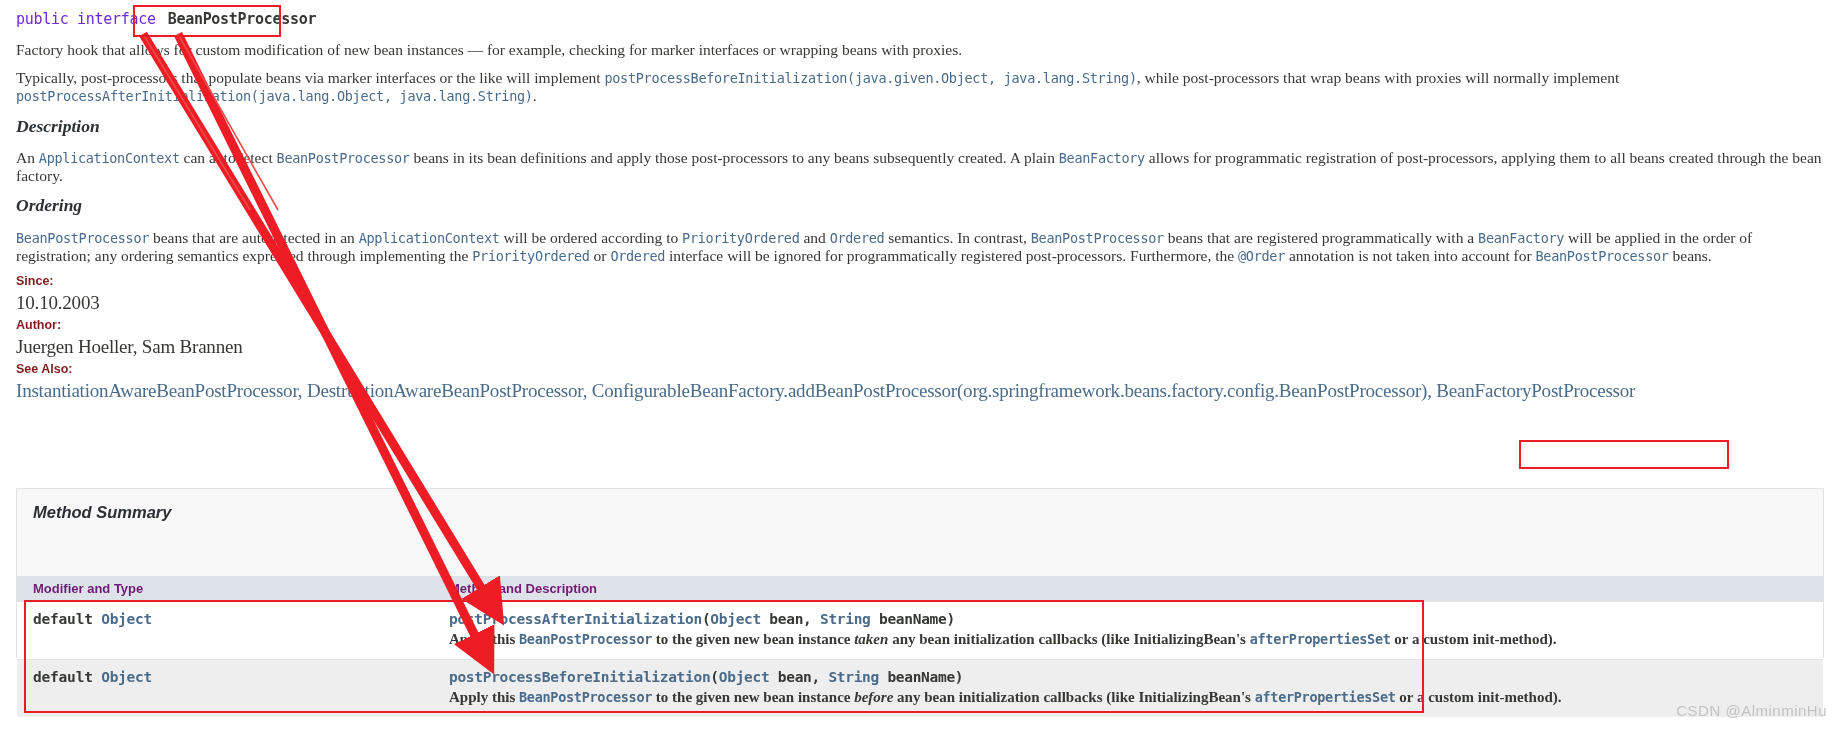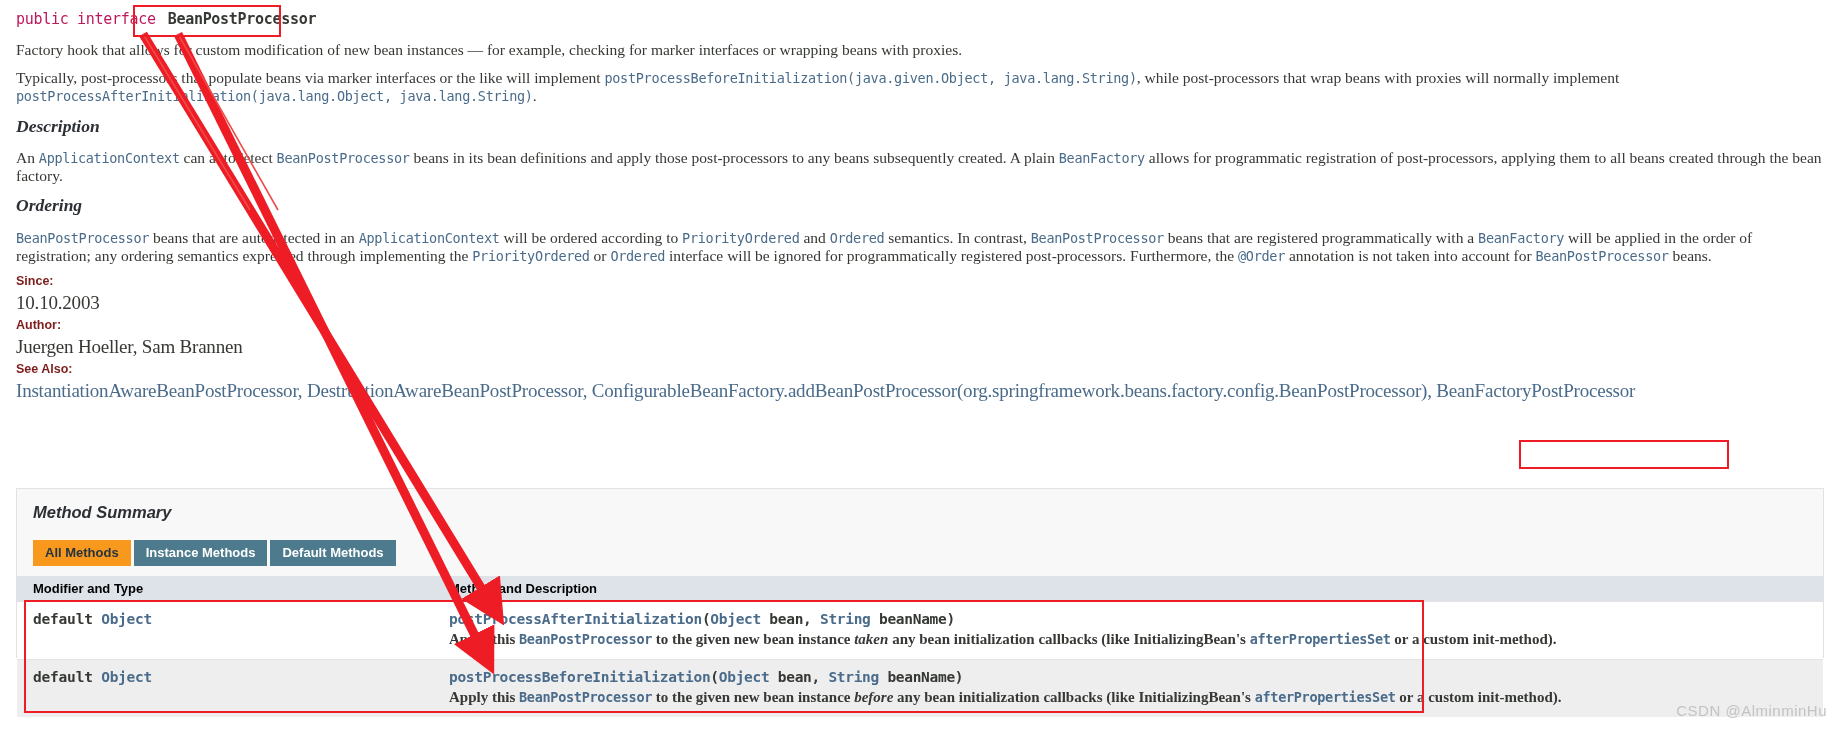--- a/index.html
+++ b/index.html
@@ -34,21 +34,21 @@
   .sig {
     position: absolute;
     left: 16px;
     top: 8px;
     font-family: "DejaVu Sans Mono", "Liberation Mono", monospace;
     font-size: 15px;
     color: #353833;
     white-space: nowrap;
     letter-spacing: -0.3px;
   }
-  .sig .kw { color: #be185d; }
+  .sig .kw { color: #6d28d9; }
   .sig .cls {
     font-weight: bold;
     display: inline-block;
     padding: 2px 6px 3px 6px;
     margin-left: 6px;
   }
   .para {
     position: absolute;
     left: 16px;
     font-size: 15.5px;
@@ -132,21 +132,21 @@
     width: 100%;
     border-collapse: collapse;
     font-size: 14px;
   }
   .tbl th {
     background: #dee3e9;
     text-align: left;
     font-family: "Liberation Sans", "DejaVu Sans", sans-serif;
     font-size: 13px;
     font-weight: bold;
-    color: #000000;
+    color: #701a75;
     padding: 5px 0 5px 16px;
   }
   .tbl th.c1 { width: 400px; }
   .tbl td {
     vertical-align: top;
     padding: 9px 0 10px 16px;
     border-top: 1px solid #e4e4e4;
     font-weight: bold;
   }
   .tbl tr.alt td { background: #eeeeef; }
@@ -234,25 +234,20 @@
   <div class="dl-value" style="top:336px;">Juergen Hoeller, Sam Brannen</div>
 
   <div class="dl-label" style="top:362px;">See Also:</div>
   <div class="dl-value links" style="top:380px;">
     <span class="link">InstantiationAwareBeanPostProcessor</span><span>, </span><span class="link">DestructionAwareBeanPostProcessor</span><span>, </span><span class="link">ConfigurableBeanFactory.addBeanPostProcessor(org.springframework.beans.factory.config.BeanPostProcessor)</span><span>, </span><span class="link">BeanFactoryPostProcessor</span>
   </div>
 
   <div class="summary">
     <div class="summary-title">Method Summary</div>
 
-    <div class="tabs">
-      <div class="tab active">All Methods</div>
-      <div class="tab">Instance Methods</div>
-      <div class="tab">Default Methods</div>
-    </div>
 
     <table class="tbl">
       <thead>
         <tr>
           <th class="c1">Modifier and Type</th>
           <th>Method and Description</th>
         </tr>
       </thead>
       <tbody>
         <tr class="row">

